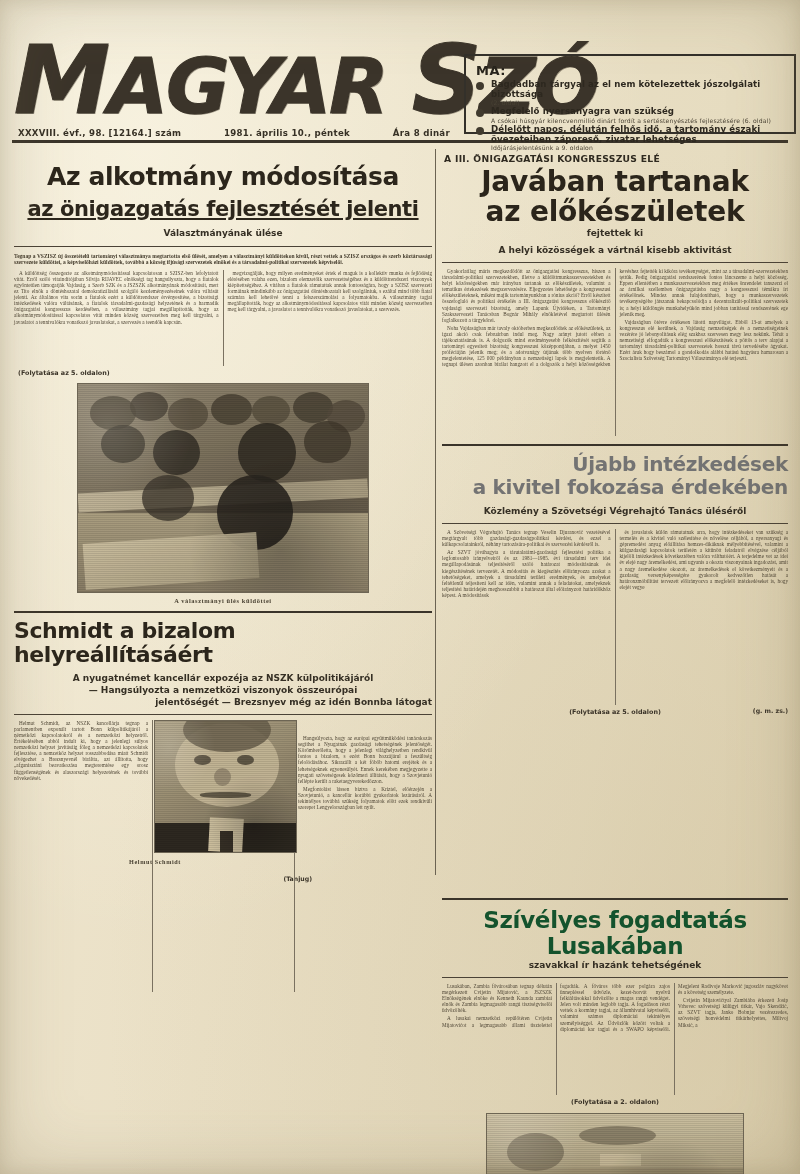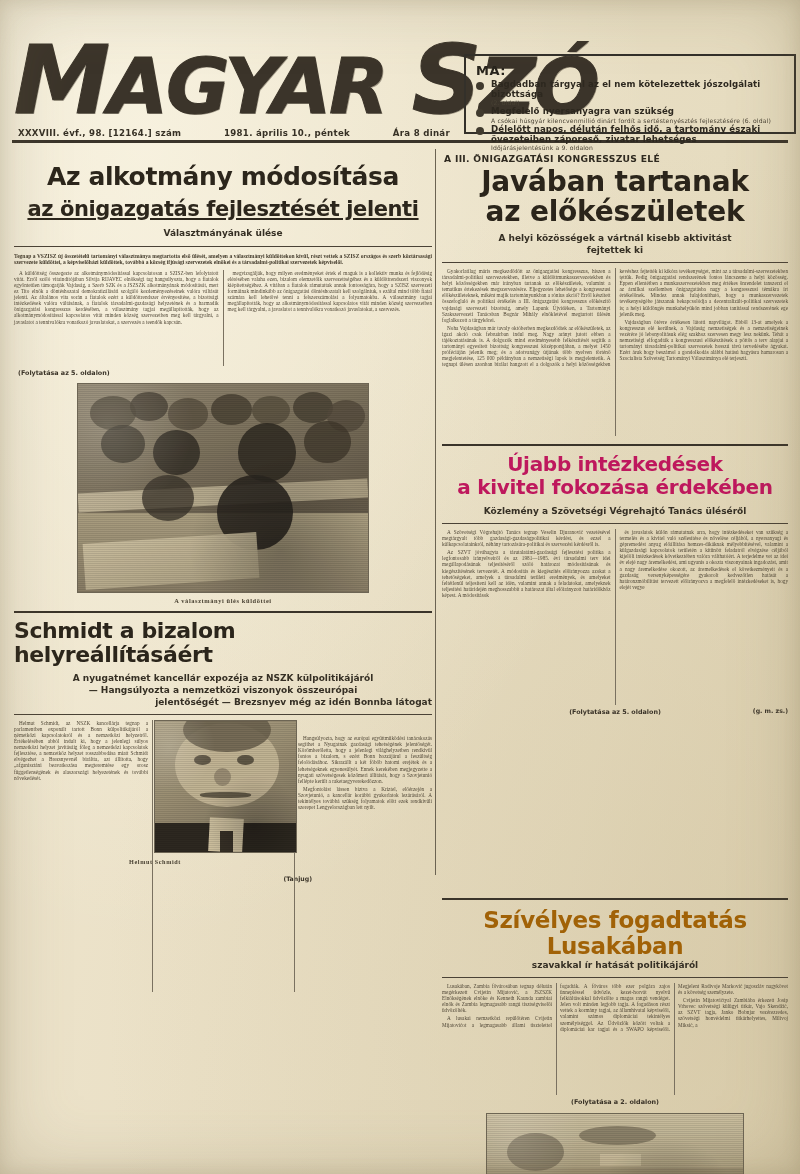--- a/index.html
+++ b/index.html
@@ -85,29 +85,29 @@
   .kicker{
     font-family:"DejaVu Sans", sans-serif;font-weight:bold;
     font-size:9.2px;letter-spacing:.3px;color:#2f2a20;margin:4px 0 3px 2px;
   }
   .hl-r{
     font-family:"DejaVu Sans", sans-serif;font-weight:bold;
     text-align:center;color:#2b251b;font-size:28px;line-height:30px;letter-spacing:-.2px;
   }
   .hl-mid{
     font-family:"DejaVu Sans", sans-serif;font-weight:bold;
-    text-align:center;color:#be185d;font-size:20px;line-height:23px;letter-spacing:-.3px;
+    text-align:right;color:#737373;font-size:20px;line-height:23px;letter-spacing:-.3px;
   }
   .hl-schmidt{
     font-family:"DejaVu Sans", sans-serif;font-weight:bold;
     color:#2b251b;font-size:22px;line-height:24px;letter-spacing:-.4px;
   }
   .hl-lusaka{
     font-family:"DejaVu Sans", sans-serif;font-weight:bold;
-    text-align:center;color:#a16207;font-size:23px;line-height:26px;letter-spacing:-.3px;
+    text-align:center;color:#14532d;font-size:23px;line-height:26px;letter-spacing:-.3px;
   }
 
   
   .cols2{column-count:2;column-gap:9px;column-rule:1px solid #7a7160;}
   .cols3{column-count:3;column-gap:8px;column-rule:1px solid #7a7160;}
   .txt{
     font-family:"Liberation Serif", serif;
     font-size:5.2px;line-height:6.1px;
     text-align:justify;color:#4f4636;
     letter-spacing:.02px;
@@ -283,22 +283,22 @@
       <div class="caption" style="position:relative;top:-138px;left:-68px;font-size:6.2px;">Helmut Schmidt</div>
 
       <div class="sig" style="margin-top:-128px;margin-right:120px;">(Tanjug)</div>
     </div>
 
     <div class="col-right">
 
       <div class="kicker">A III. ÖNIGAZGATÁSI KONGRESSZUS ELÉ</div>
       <div class="hl-r">Javában tartanak</div>
       <div class="hl-r">az előkészületek</div>
+      <div class="deck" style="margin-top:0;">fejtettek ki</div>
       <div class="deck" style="margin-top:5px;">A helyi közösségek a vártnál kisebb aktivitást</div>
-      <div class="deck" style="margin-top:0;">fejtettek ki</div>
 
       <div class="rule-thin" style="margin:6px 0 5px 0;"></div>
 
       <div class="cols2 txt" style="height:168px;">
         <p>Gyakorlatilag máris megkezdődött az önigazgatási kongresszus, hiszen a társadalmi-politikai szervezetekben, illetve a küldöttmunkaszervezetekben és helyi közösségekben már irányban tartanak az előkészületek, valamint a tematikus értekezések megszervezésére. Eljegyzetes lehetősége a kongresszusi előkészületeknek, miként majik tartományunkban a rónius akció? Erről készített összefoglaló és politikai értékelés a III. önigazgatási kongresszus előkészítő vajdasági szervezeti bizottság, amely Lapunk Újvidéken, a Tartományi Szakszervezeti Tanácsban Bognár Mihály elnökletével megtartott ülésén foglalkozott a tárgykörei.</p>
         <p>Noha Vajdaságban már tavaly októberben megkezdődtek az előkészületek, az igazi akció csak februárban indul meg. Nagy arányt jutott ebben a tájékoztatásának is. A dolgozók mind eredményesebb felkészítését segítik a tartományi egyesített bizottság kongresszusi középpontjában, a melyet 1450 próféciáján jelenik meg; és a adotvanágy útjának több nyelven történő megjelentetése, 125 000 példányban a nemzetiségi lapok is megjelentetik. A tegnapi ülésen azonban bírálat hangzott el a dolgozók a helyi közösségekben kevéshez fejtették ki kikóra tevékenységet, mint az a társadalmi-szervezetekben tettük. Pedig önigazgatási rendszerének fontos láncszeme a helyi közösség. Éppen ellentétben a munkaszervezetekben meg értékes önrendelet tanszerzi el az árnilkai szellemben önigazgatásba nagy a kongresszusi témákra írt értékelőnek. Mindez annak fulajdonítható, hogy a munkaszervezetek tevékenységébe játszanak bekapcsolódja a decentralizált-politikai szervezetek is; a helyi küldöngés munkahelyükön mind jobban tanítással rendszerének ege jelenik meg.</p>
         <p>Vajdaságban ötévre értékesen látotti napvilágot. Ebből 13-at amelyek a kongresszus elé kerülnek, a Vajdaság nemzetiségek és a nemzetiségeinek vezérére jó lebonyolításuk elég szakhoz szervesen megy lesz nekünk. Tehát a nemzetiségi elfogadták a kongresszusi előkészítések a pöttős a terv alapjai a tartományi társadalmi-politikai szervezetek hosszú távú tervedésébe ágyakat. Ezért áruk hogy beszámol a gondolkodás alábbi hatású hagyásra hamarosan a Szocialista Szövetség Tartományi Választmánya elé terjeszti.</p>
       </div>
 
       <div class="rule-heavy" style="height:2px;margin:8px 0 7px 0;"></div>
@@ -316,21 +316,21 @@
       </div>
 
       <div class="cont">(Folytatása az 5. oldalon)</div>
       <div class="sig" style="margin-top:-9px;">(g. m. zs.)</div>
     </div>
 
     <div style="position:absolute;left:430px;top:745px;width:346px;">
       <div class="rule-heavy" style="height:2px;margin-bottom:7px;"></div>
 
       <div class="hl-lusaka">Szívélyes fogadtatás Lusakában</div>
-      <div class="deck" style="margin-top:0;">szavakkal ír hatását politikájáról</div>
+      <div class="deck" style="margin-top:0;">szavakkal ír hazánk tehetségének</div>
 
       <div class="rule-thin" style="margin:6px 0 5px 0;"></div>
 
       <div class="cols3 txt" style="height:112px;">
         <p>Lusakában, Zambia fővárosában tegnap délután megérkezett Cvijetin Mijatović, a JSZSZK Elnökségének elnöke és Kenneth Kaunda zambiai elnök és Zambia legmagasabb rangú tisztségviselői üdvözölték.</p>
         <p>A lusakai nemzetközi repülőtéren Cvijetin Mijatovićot a legmagasabb állami tisztelettel fogadták. A főváros több ezer polgára zajos ünnepléssel üdvözle, kezet-horvát nyelvű felkiáltásokkal üdvözölte a magas rangú vendéget. Jelen volt minden legjobb tagja. A fogadáson részt vettek a kormány tagjai, az államhivatal képviselői, valamint számos diplomáciai tekintélyes személyiséggel. Az Üdvözlők között voltak a diplomáciai kar tagjai és a SWAPO képviselői. Megjelent Radivoje Marković jugoszláv nagykövet és a követség személyzete.</p>
         <p>Cvijetin Mijatovićtyal Zambiába érkezett Josip Vrhovec szövetségi külügyi titkár, Vajo Skendžić, az SZVT tagja, Janko Bobnjar vezérezredes, szövetségi honvédelmi titkárhelyettes, Milivoj Miksić, a</p>
       </div>
 
       <div class="cont">(Folytatása a 2. oldalon)</div>

